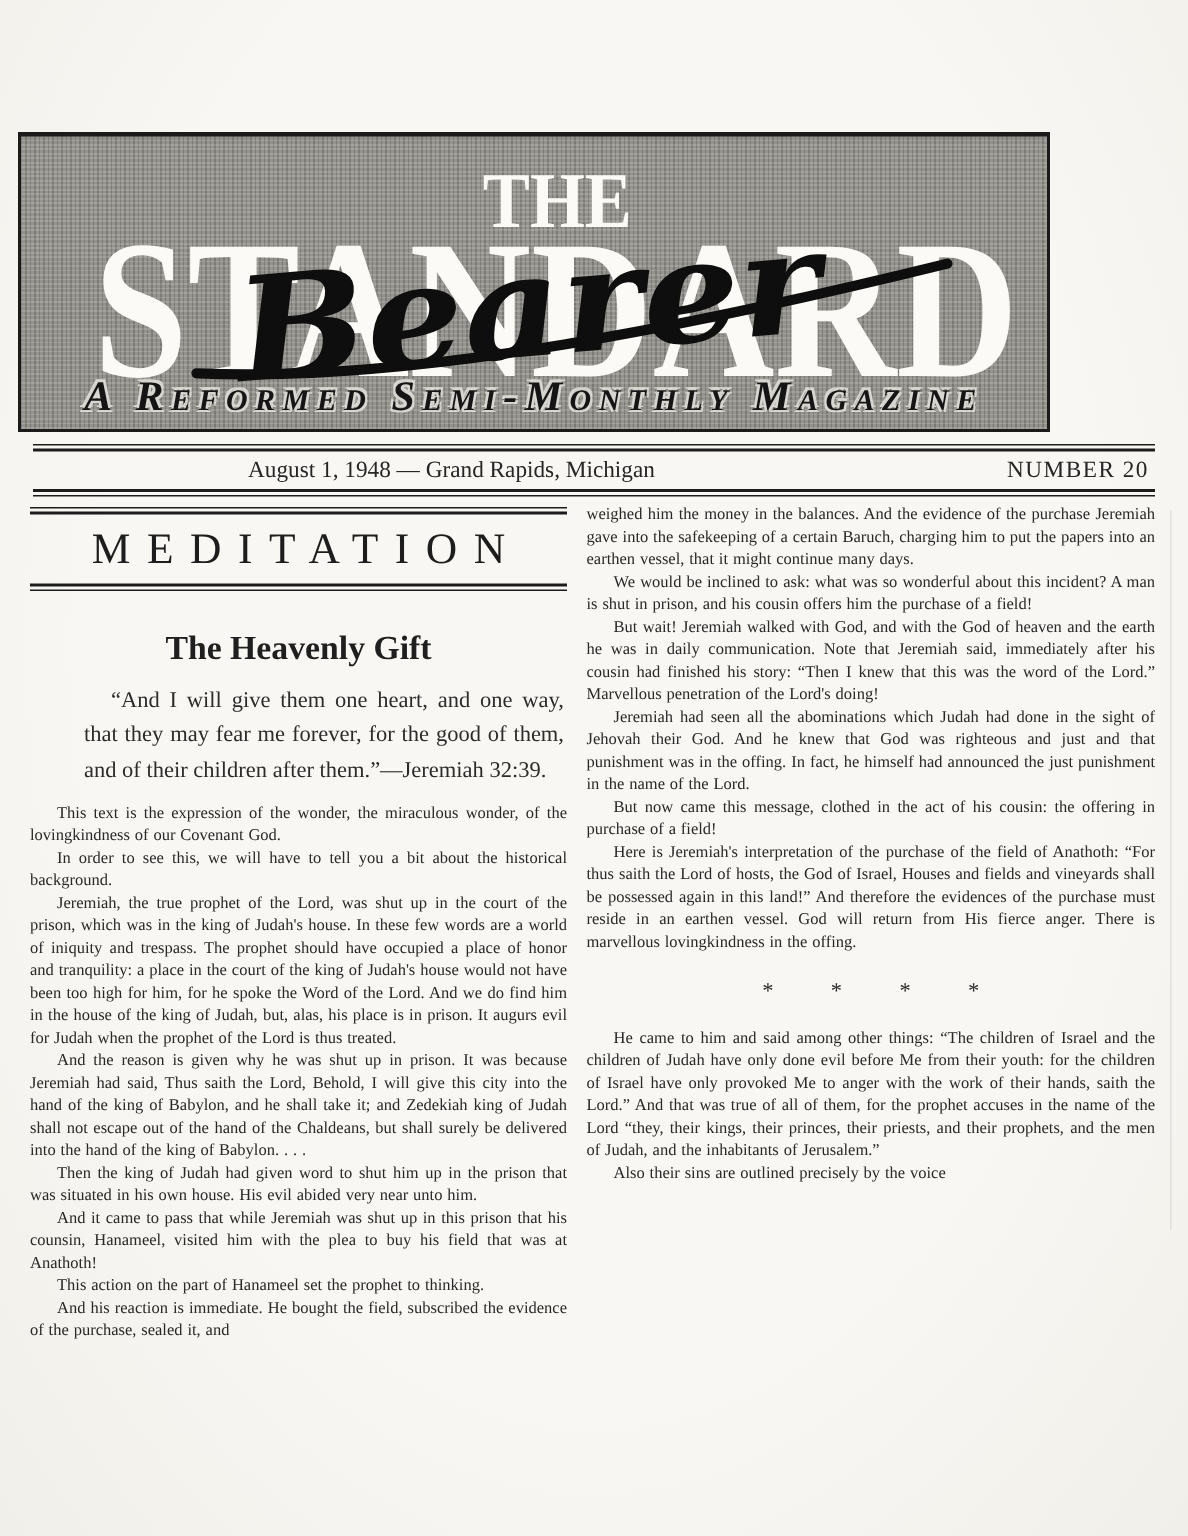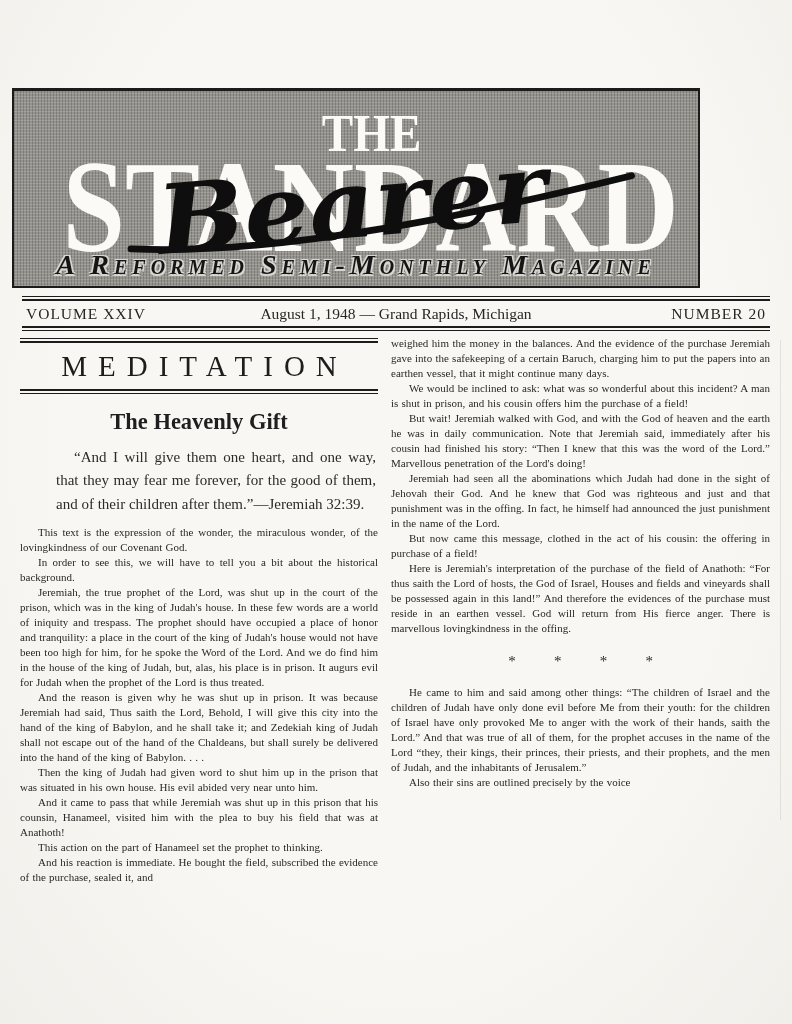--- a/index.html
+++ b/index.html
@@ -47,21 +47,21 @@
   
   .columns{position:absolute;left:20px;top:336px;width:750px;display:flex;gap:13px;}
   .col-left{width:358px;}
   .col-right{width:379px;}
   .section-head{margin-top:2px;}
   .meditation{
     text-align:center;font-weight:normal;font-size:29px;margin:7px 0 6px 0;
     letter-spacing:.38em;text-indent:.38em;color:#1d1d1d;
   }
   .article-title{
-    text-align:center;font-weight:bold;font-size:22.5px;margin:15px 0 11px 0;color:#1f1f1f;
+    text-align:center;font-weight:bold;font-size:22.5px;margin:25px 0 11px 0;color:#1f1f1f;
   }
   .epigraph{
     font-size:15px;line-height:1.55;margin:2px 2px 9px 36px;
     text-indent:18px;text-align:justify;color:#2b2b2b;
   }
   .para{
     font-size:11px;line-height:15px;text-align:justify;
     text-indent:18px;margin:0;word-spacing:.5px;color:#282828;
   }
   .para.no-indent{text-indent:0;}
@@ -84,21 +84,20 @@
         <path d="M 110 142 C 260 162, 460 138, 628 112" stroke="#0e0e0e" stroke-width="7" fill="none" stroke-linecap="round"></path>
         <text class="mh-script" x="340" y="150" text-anchor="middle" textLength="400" lengthAdjust="spacingAndGlyphs">Bearer</text>
       </g>
     </svg>
     <div class="mh-tagline">A Reformed Semi-Monthly Magazine</div>
   </div>
 
   <div class="issue-bar">
     <div class="rule-thin-thick"></div>
     <div class="issue-row">
-      <span class="left">VOLUME XXIV</span>
       <span class="center">August 1, 1948 — Grand Rapids, Michigan</span>
       <span class="right">NUMBER 20</span>
     </div>
     <div class="rule-thick-thin"></div>
   </div>
 
   <div class="columns">
 
     <div class="col-left">
       <div class="section-head">

